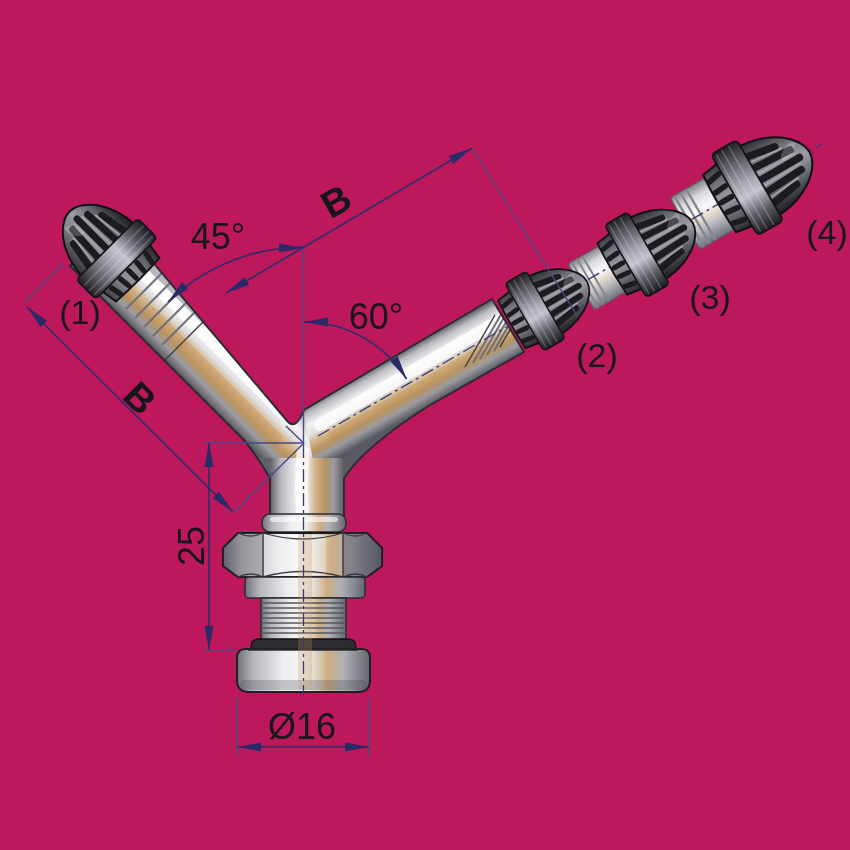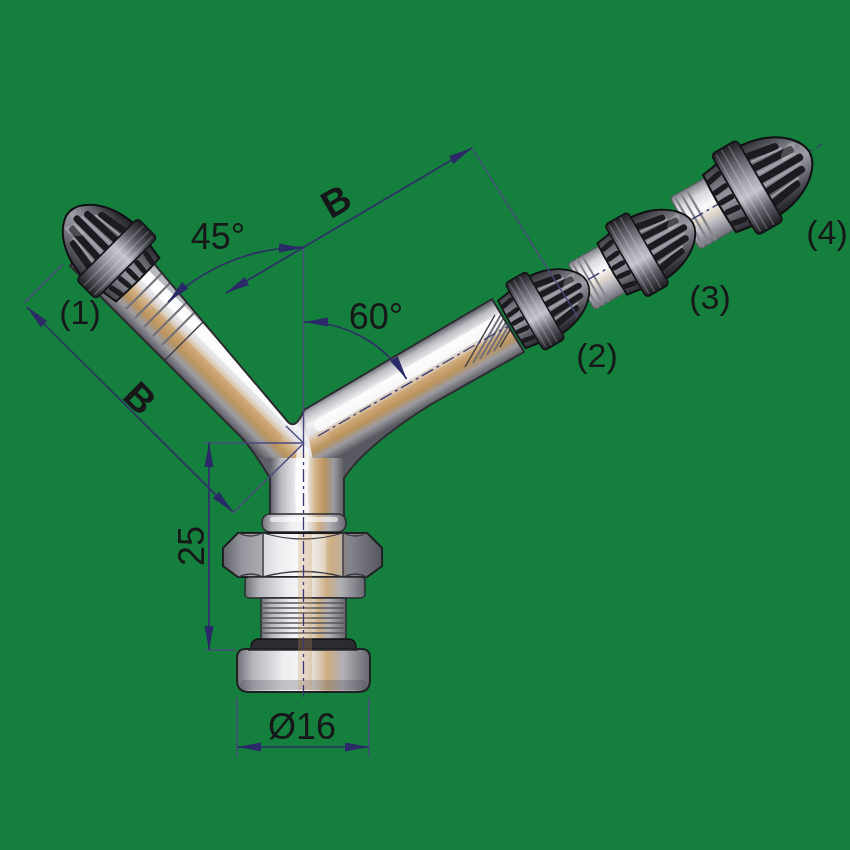--- a/index.html
+++ b/index.html
@@ -1,16 +1,16 @@
 <!DOCTYPE html>
 <html><head>
 <meta charset="utf-8">
 <style>
   html,body{margin:0;padding:0;background:#ffffff;}
-  .stage{width:850px;height:850px;position:relative;background:#15803d;overflow:hidden;
+  .stage{width:850px;height:850px;position:relative;background:#be185d;overflow:hidden;
          font-family:"Liberation Sans", sans-serif;}
   svg{display:block;}
   text{font-family:"Liberation Sans", sans-serif;}
   .dimtxt{font-size:36px;fill:#17171a;font-weight:400;}
   .btxt{font-size:38px;fill:#17171a;font-weight:700;}
   .parttxt{font-size:34px;fill:#17171a;font-weight:400;}
 </style>
 </head>
 <body>
 

